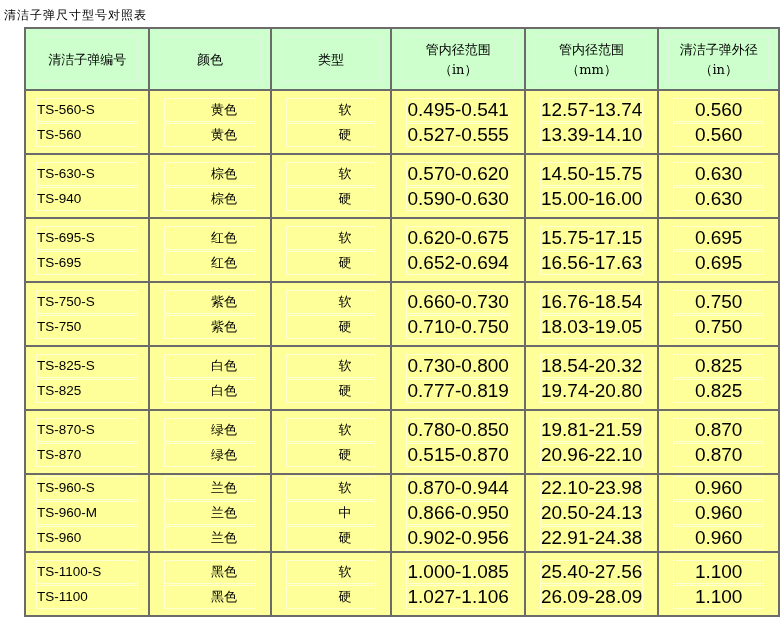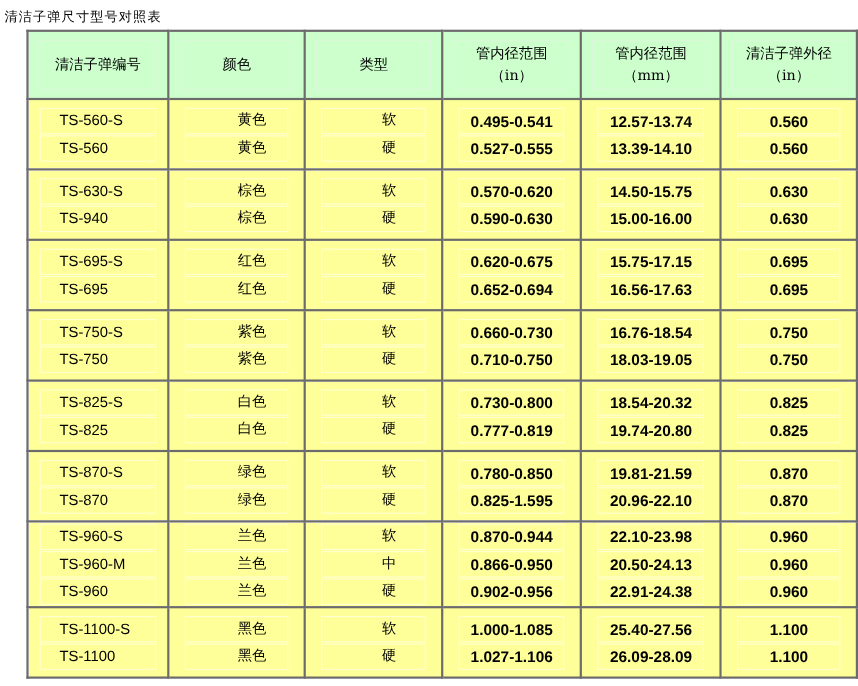--- a/index.html
+++ b/index.html
@@ -37,25 +37,25 @@
   tbody td{background:var(--body-bg,#ffff99);}
   tbody tr{height:64px;}
   .line-box{
     height:22px;line-height:22px;
     border:1px solid #ffffd2;
     margin:1px 14px;
     text-align:center;font-size:13px;
     white-space:nowrap;
   }
   td.cell-left .line-box{
-    text-align:left;margin:1px 10px;padding-left:17px;
+    text-align:left;margin:1px 10px;padding-left:0;
     font-family:"Liberation Sans",sans-serif;font-size:13.5px;
   }
   td.cjk .line-box{font-family:"DejaVu Serif",serif;font-size:13px;padding-left:28px;}
-  td.num .line-box{font-family:"Liberation Sans",sans-serif;font-size:14px;font-weight:bold;}
+  td.num .line-box{font-family:"Liberation Sans",sans-serif;font-size:19px;}
 </style>
 </head>
 <body>
 
 <div class="page-title">清洁子弹尺寸型号对照表</div>
 
 <table class="size-table">
   <colgroup>
     <col style="width:129px">
       <col style="width:126px">
@@ -240,21 +240,21 @@
         <td class="cjk">
           <div class="line-box">绿色</div>
           <div class="line-box">绿色</div>
         </td>
         <td class="cjk">
           <div class="line-box">软</div>
           <div class="line-box">硬</div>
         </td>
         <td class="num">
           <div class="line-box">0.780-0.850</div>
-          <div class="line-box">0.825-1.595</div>
+          <div class="line-box">0.515-0.870</div>
         </td>
         <td class="num">
           <div class="line-box">19.81-21.59</div>
           <div class="line-box">20.96-22.10</div>
         </td>
         <td class="num">
           <div class="line-box">0.870</div>
           <div class="line-box">0.870</div>
         </td>
       </tr>

